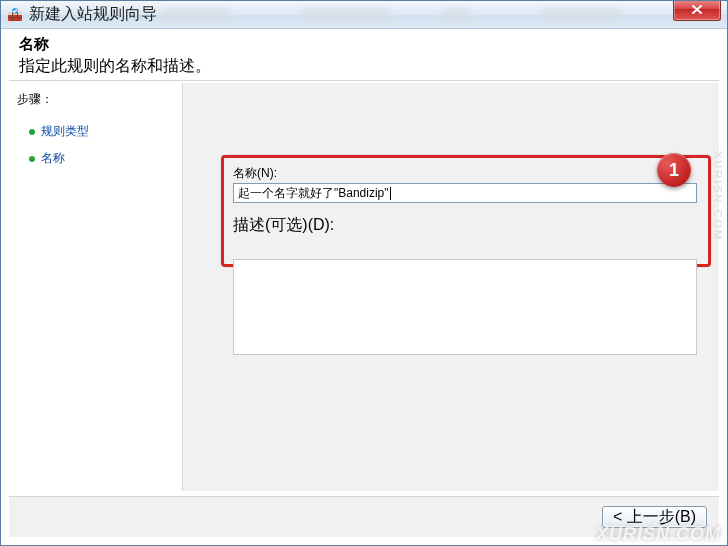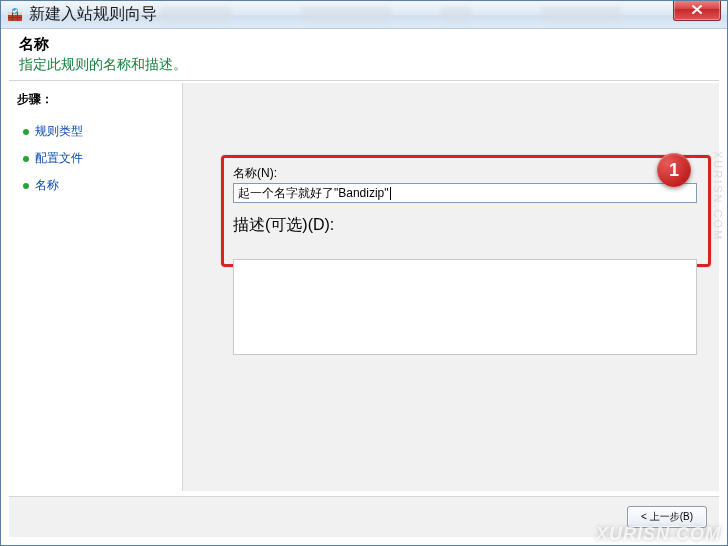--- a/index.html
+++ b/index.html
@@ -9,45 +9,45 @@
 .titlebar .app-icon{width:16px;height:16px;margin-right:6px;display:inline-block}
 .titlebar .title{font-size:16px;color:#1a1a1a}
 .close-btn{position:absolute;right:6px;top:-3px;width:46px;height:22px;border:1px solid #8a2a2a;border-top:none;border-radius:0 0 3px 3px;background:linear-gradient(#e99,#d84444 50%,#c62828 51%,#d55);box-shadow:inset 0 0 0 1px rgba(255,255,255,.35);cursor:default;display:flex;align-items:center;justify-content:center}
 .close-btn svg{width:12px;height:11px}
 
 .bg-blur{position:absolute;top:0;left:0;right:0;height:27px;pointer-events:none}
 .bg-blur span{position:absolute;top:6px;height:15px;border-radius:2px;background:#d7dee6;filter:blur(2px);opacity:.6}
 
 .header{position:absolute;left:8px;right:8px;top:32px;height:48px;border-bottom:1px solid #d5d5d5;padding:2px 10px 0 10px;box-sizing:border-box;background:#fff}
 .header h1{margin:0 0 2px 0;font-size:15px;font-weight:bold}
-.header .sub{font-size:14px;color:#15803d}
+.header .sub{font-size:16px;color:#000000}
 
 .body{position:absolute;left:8px;right:8px;top:82px;bottom:54px;display:flex}
 .sidebar{width:174px;border-right:1px solid #d5d5d5;padding:8px 4px;box-sizing:border-box;background:#fff}
-.sidebar .steps-title{font-weight:bold;margin:0 4px 10px 4px}
-.sidebar ul{list-style:none;margin:2px;padding:0}
+.sidebar .steps-title{font-weight:normal;margin:0 4px 10px 4px}
+.sidebar ul{list-style:none;margin:8px;padding:0}
 .sidebar li{display:flex;align-items:center;padding:5px 4px 5px 8px;color:#0a4aa8}
 .sidebar li .bullet{width:6px;height:6px;border-radius:50%;margin-right:6px;flex:none}
 .sidebar li.done .bullet{background:#2aa33b}
 .sidebar li.current .bullet{background:#2aa33b}
 .sidebar li.current{color:#0a4aa8}
 .main{flex:1;position:relative;padding:16px;background:#f1f1f1}
 
 .red-box{position:absolute;left:38px;right:8px;top:72px;height:106px;border:3px solid #d42424;border-radius:4px;box-shadow:0 0 0 1px rgba(0,0,0,.05);pointer-events:none}
 .badge{position:absolute;width:34px;height:34px;border-radius:50%;background:radial-gradient(circle at 30% 30%,#e85a5a,#c22020 70%);box-shadow:0 2px 4px rgba(0,0,0,.4),inset 0 1px 2px rgba(255,255,255,.4);color:#fff;font:bold 18px/34px Arial;text-align:center;pointer-events:none}
 .badge1{right:28px;top:70px}
 
 .form-row-label{position:absolute;left:50px;top:82px;font-size:12px}
 .name-input{position:absolute;left:50px;right:22px;top:100px;height:20px;border:1px solid #7e9db9;background:#fff;padding:1px 4px;font-size:12px;box-sizing:border-box}
 .name-input .caret{display:inline-block;width:1px;height:13px;background:#000;vertical-align:middle;margin-left:1px}
 .desc-label{position:absolute;left:50px;top:132px;font-size:16px}
 .desc-area{position:absolute;left:50px;right:22px;top:176px;height:96px;border:1px solid #c9c9c9;background:#fff;box-sizing:border-box;resize:none;font-family:inherit;font-size:12px;padding:2px 4px}
 
 .footer{position:absolute;left:8px;right:8px;bottom:8px;height:40px;background:#f1f1f1;border-top:1px solid #d5d5d5;display:flex;align-items:center;justify-content:flex-end;gap:10px;padding-right:12px}
-.btn{height:22px;min-width:80px;padding:0 10px;border:1px solid #8a99ab;background:linear-gradient(#fdfdfe,#e7edf4);font-size:10px;border-radius:3px;box-shadow:inset 0 0 0 1px #fff;cursor:default}
+.btn{height:22px;min-width:80px;padding:0 10px;border:1px solid #8a99ab;background:linear-gradient(#fdfdfe,#e7edf4);font-size:16px;border-radius:3px;box-shadow:inset 0 0 0 1px #fff;cursor:default}
 .btn.default{border-color:#3c7fb1;background:linear-gradient(#eaf6fd,#c4e5f6);box-shadow:inset 0 0 0 1px #a7d9f5}
 
 .watermark{position:absolute;right:3px;top:150px;writing-mode:vertical-rl;font-size:11px;color:#d9d9d9;letter-spacing:2px;font-family:Arial}
 .watermark2{position:absolute;right:6px;bottom:2px;font:italic 600 18px/1 Arial;color:rgba(255,255,255,.75);text-shadow:0 0 4px rgba(120,120,120,.5);letter-spacing:1px;pointer-events:none}
 </style>
 </head>
 <body>
 
 <div class="window">
 
@@ -84,24 +84,20 @@
 
   <div class="body">
 
     <div class="sidebar">
       <div class="steps-title">步骤：</div>
       <ul>
         <li class="done">
             <span class="bullet"></span>
             <span>规则类型</span>
           </li>
-        <li class="done">
-            <span class="bullet"></span>
-            <span>配置文件</span>
-          </li>
         <li class="current">
             <span class="bullet"></span>
             <span>名称</span>
           </li>
       </ul>
     </div>
 
     <div class="main">
 
       <div class="form-row-label">名称(N):</div>

